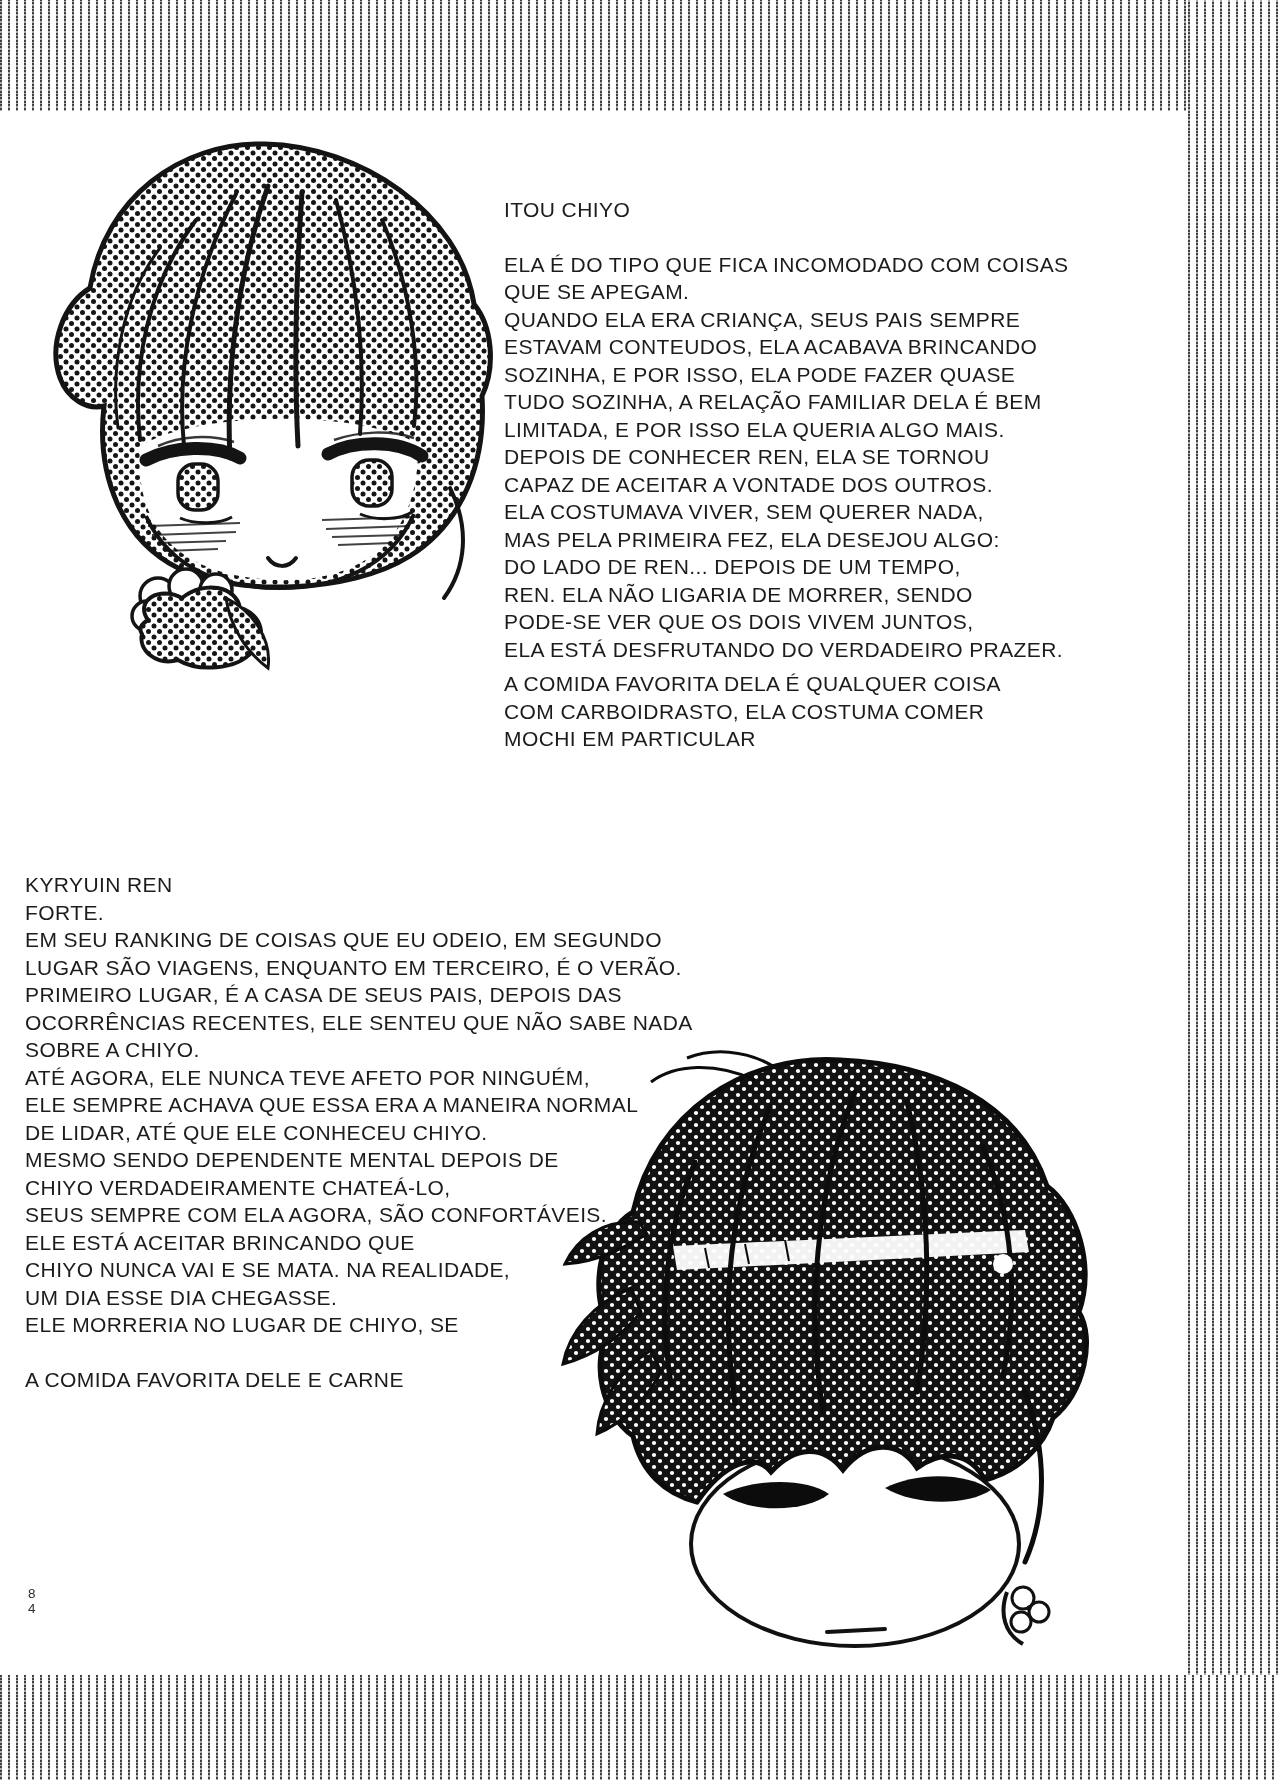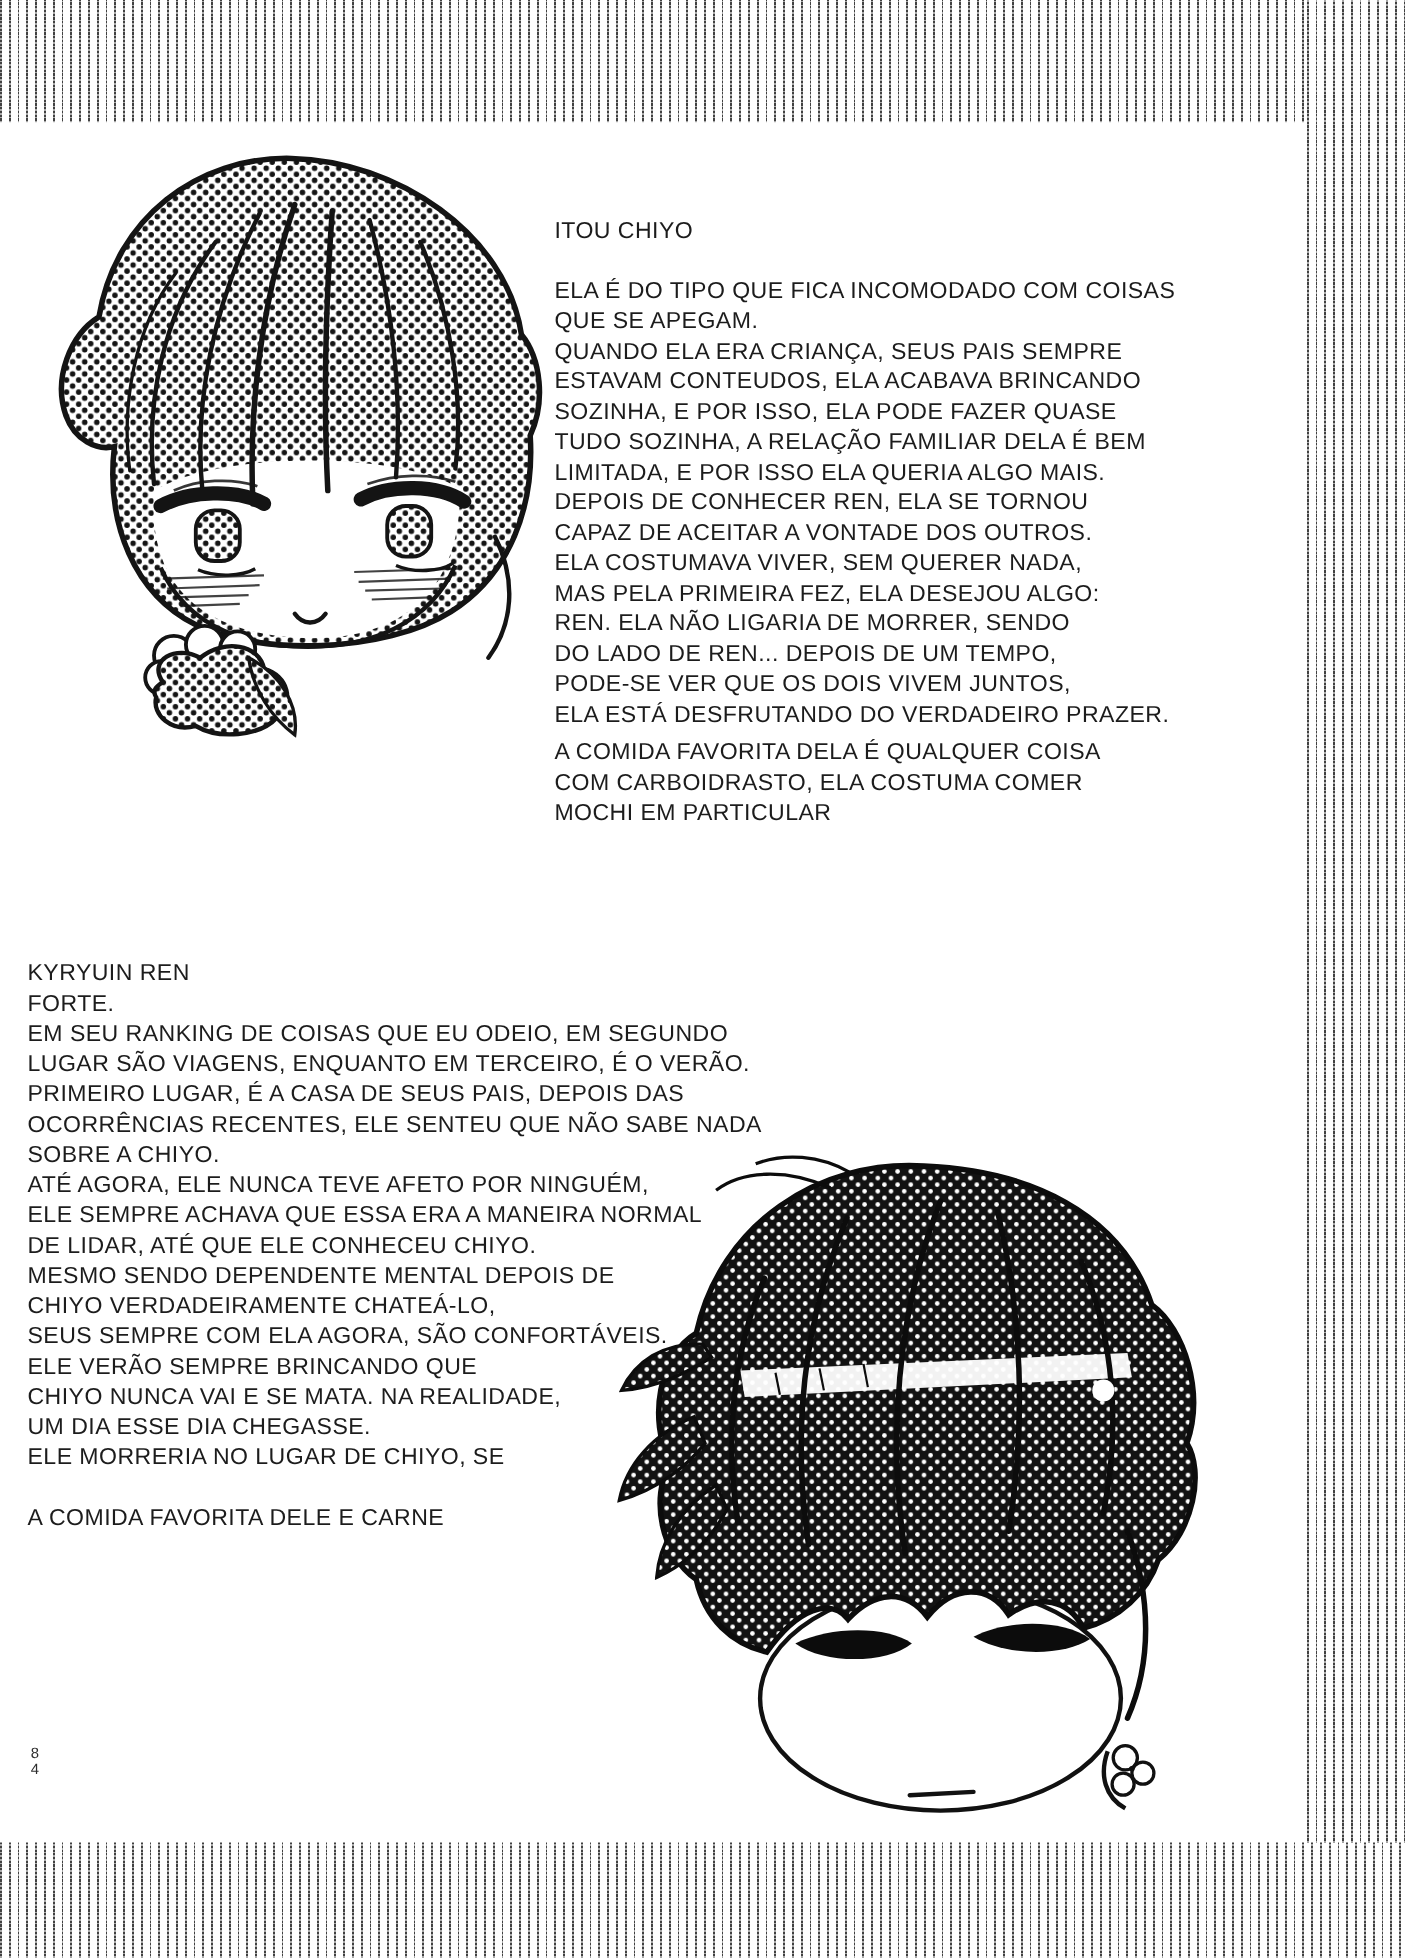--- a/index.html
+++ b/index.html
@@ -180,22 +180,22 @@
         <div class="tline">QUE SE APEGAM.</div>
         <div class="tline">QUANDO ELA ERA CRIANÇA, SEUS PAIS SEMPRE</div>
         <div class="tline">ESTAVAM CONTEUDOS, ELA ACABAVA BRINCANDO</div>
         <div class="tline">SOZINHA, E POR ISSO, ELA PODE FAZER QUASE</div>
         <div class="tline">TUDO SOZINHA, A RELAÇÃO FAMILIAR DELA É BEM</div>
         <div class="tline">LIMITADA, E POR ISSO ELA QUERIA ALGO MAIS.</div>
         <div class="tline">DEPOIS DE CONHECER REN, ELA SE TORNOU</div>
         <div class="tline">CAPAZ DE ACEITAR A VONTADE DOS OUTROS.</div>
         <div class="tline">ELA COSTUMAVA VIVER, SEM QUERER NADA,</div>
         <div class="tline">MAS PELA PRIMEIRA FEZ, ELA DESEJOU ALGO:</div>
+        <div class="tline">DO LADO DE REN... DEPOIS DE UM TEMPO,</div>
         <div class="tline">REN. ELA NÃO LIGARIA DE MORRER, SENDO</div>
-        <div class="tline">DO LADO DE REN... DEPOIS DE UM TEMPO,</div>
         <div class="tline">PODE-SE VER QUE OS DOIS VIVEM JUNTOS,</div>
         <div class="tline">ELA ESTÁ DESFRUTANDO DO VERDADEIRO PRAZER.</div>
       </div>
     <div class="food">
         <div class="tline">A COMIDA FAVORITA DELA É QUALQUER COISA</div>
         <div class="tline">COM CARBOIDRASTO, ELA COSTUMA COMER</div>
         <div class="tline">MOCHI EM PARTICULAR</div>
       </div>
   </div>
 
@@ -207,21 +207,21 @@
         <div class="tline">LUGAR SÃO VIAGENS, ENQUANTO EM TERCEIRO, É O VERÃO.</div>
         <div class="tline">PRIMEIRO LUGAR, É A CASA DE SEUS PAIS, DEPOIS DAS</div>
         <div class="tline">OCORRÊNCIAS RECENTES, ELE SENTEU QUE NÃO SABE NADA</div>
         <div class="tline">SOBRE A CHIYO.</div>
         <div class="tline">ATÉ AGORA, ELE NUNCA TEVE AFETO POR NINGUÉM,</div>
         <div class="tline">ELE SEMPRE ACHAVA QUE ESSA ERA A MANEIRA NORMAL</div>
         <div class="tline">DE LIDAR, ATÉ QUE ELE CONHECEU CHIYO.</div>
         <div class="tline">MESMO SENDO DEPENDENTE MENTAL DEPOIS DE</div>
         <div class="tline">CHIYO VERDADEIRAMENTE CHATEÁ-LO,</div>
         <div class="tline">SEUS SEMPRE COM ELA AGORA, SÃO CONFORTÁVEIS.</div>
-        <div class="tline">ELE VERÃO SEMPRE BRINCANDO QUE</div>
+        <div class="tline">ELE ESTÁ ACEITAR BRINCANDO QUE</div>
         <div class="tline">CHIYO NUNCA VAI E SE MATA. NA REALIDADE,</div>
         <div class="tline">UM DIA ESSE DIA CHEGASSE.</div>
         <div class="tline">ELE MORRERIA NO LUGAR DE CHIYO, SE</div>
       </div>
     <div class="gap-line"></div>
     <div>
         <div class="tline">A COMIDA FAVORITA DELE E CARNE</div>
       </div>
   </div>
 

